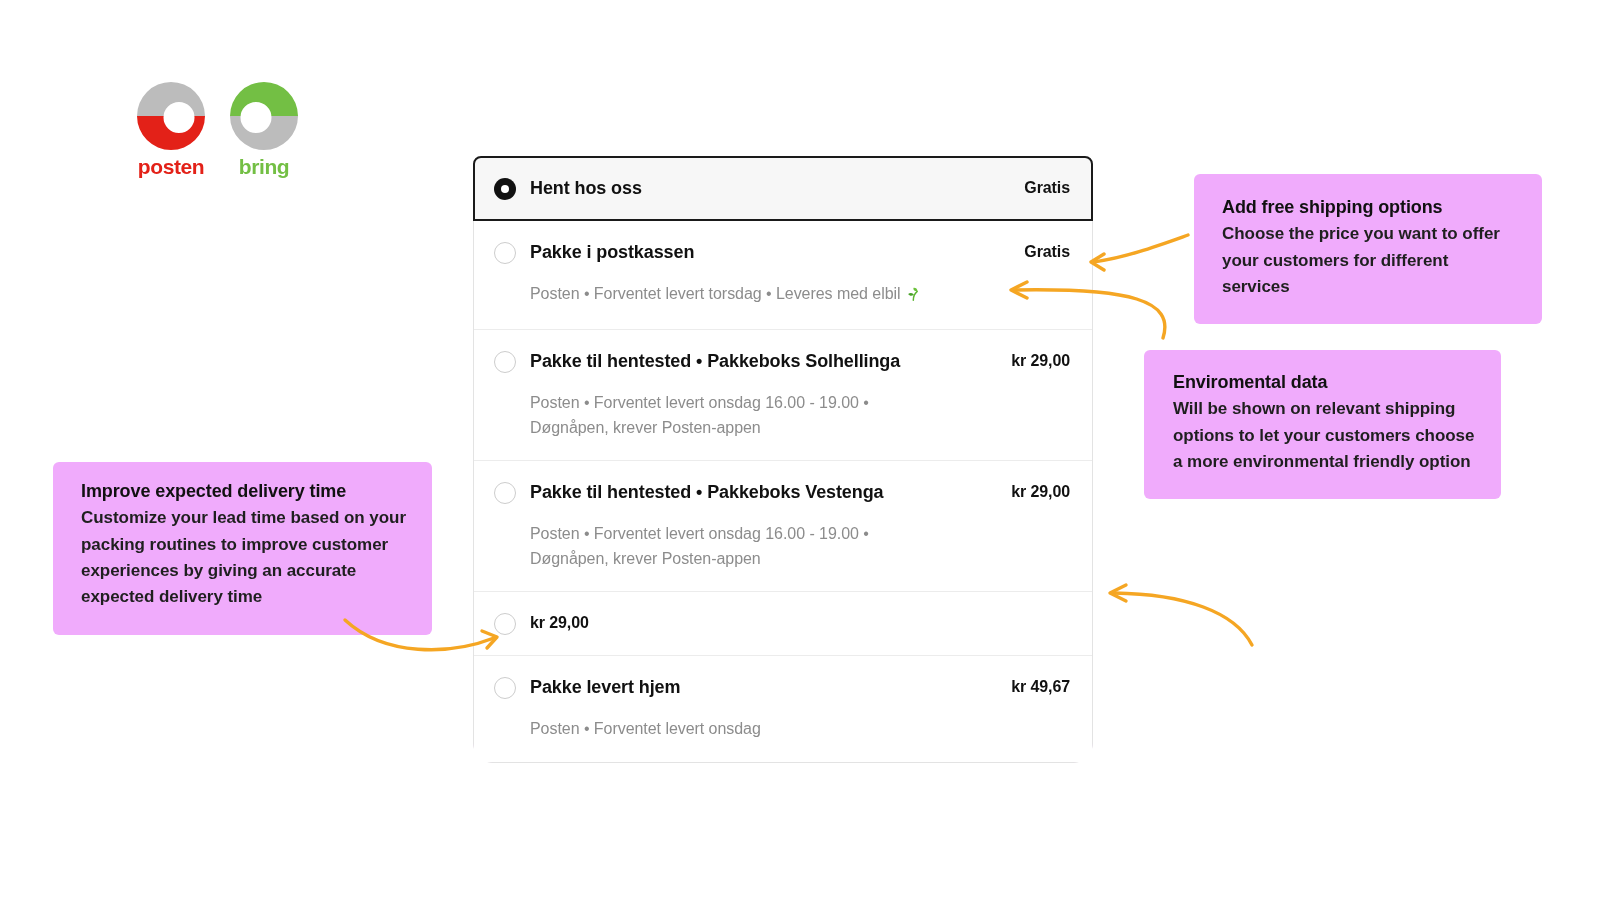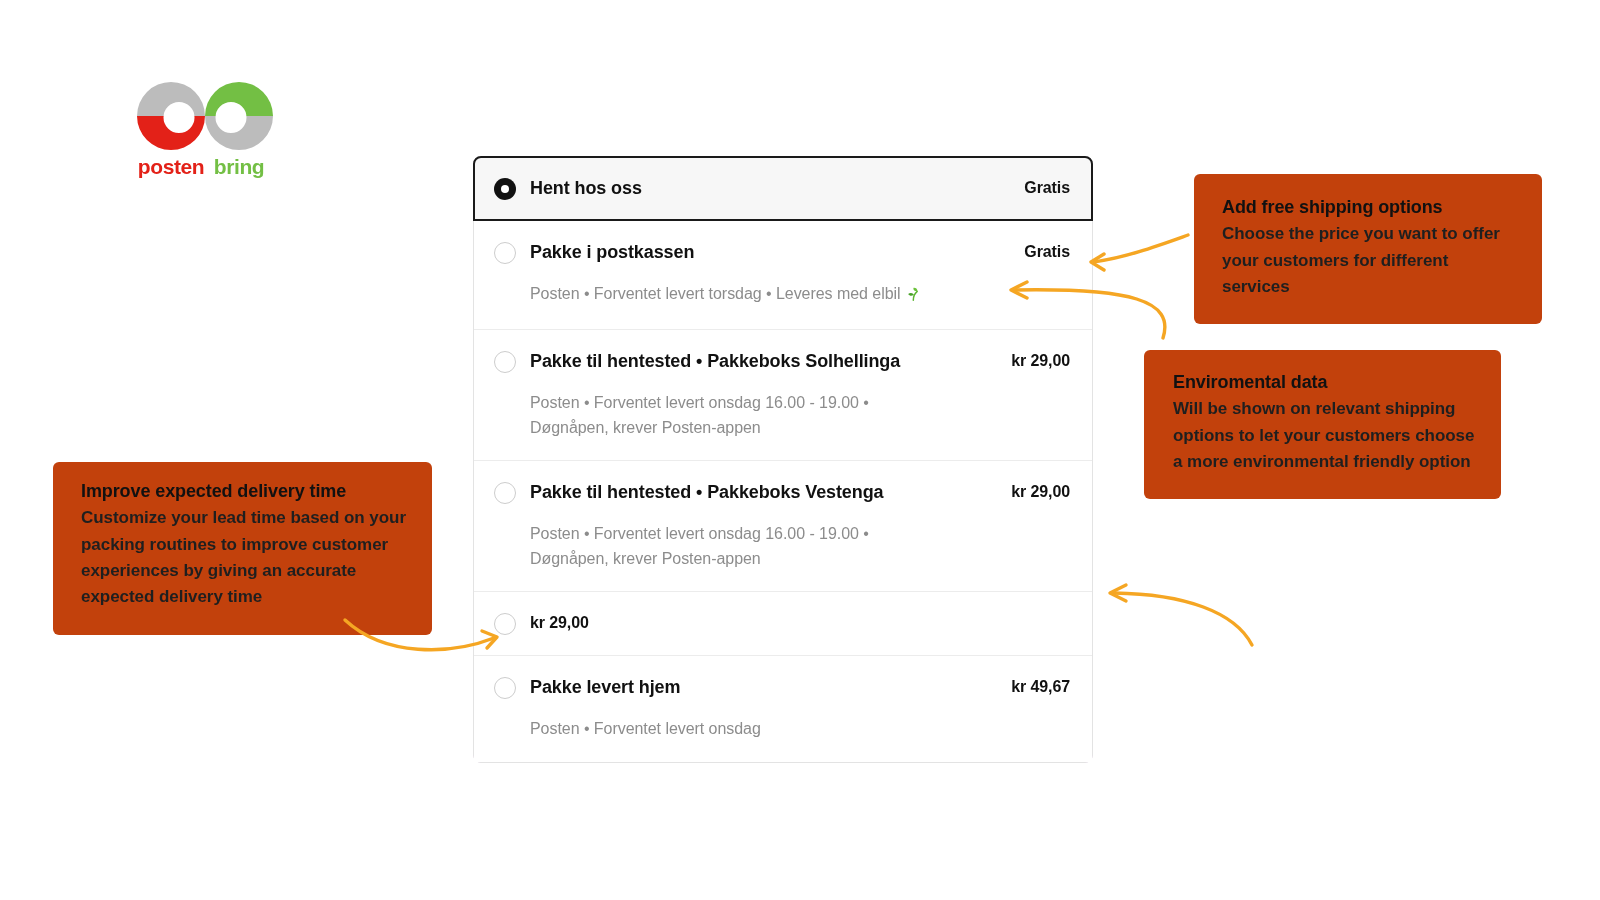--- a/index.html
+++ b/index.html
@@ -21,20 +21,21 @@
     position: absolute;
     inset: 0;
   }
 
   
   .logos {
     position: absolute;
     left: 137px;
     top: 82px;
     display: flex;
+    gap: 25px;
     align-items: flex-start;
   }
   .logo-block {
     width: 68px;
     display: flex;
     flex-direction: column;
     align-items: center;
   }
   .logo-mark {
     width: 68px;
@@ -52,21 +53,21 @@
   .bring-word { color: #73bf44; }
 
   
   .card {
     position: absolute;
     left: 473px;
     top: 156px;
     width: 620px;
     background: #f0abfc;
     border: 1px solid #e3e3e3;
-    border-radius: 8px;
+    border-radius: 20px;
     box-sizing: border-box;
   }
   .option {
     position: relative;
     display: flex;
     align-items: flex-start;
     padding: 20px 22px 20px 20px;
     border-bottom: 1px solid #ececec;
     box-sizing: border-box;
     background: #ffffff;
@@ -142,21 +143,21 @@
     color: #111111;
     line-height: 1.25;
     white-space: nowrap;
     padding-top: 1px;
     letter-spacing: -0.1px;
   }
 
   
   .callout {
     position: absolute;
-    background: #c2410c;
+    background: #f0abfc;
     border-radius: 6px;
     box-sizing: border-box;
   }
   .callout-title {
     font-size: 18px;
     font-weight: 700;
     color: #111111;
     line-height: 1.3;
     letter-spacing: -0.1px;
   }

